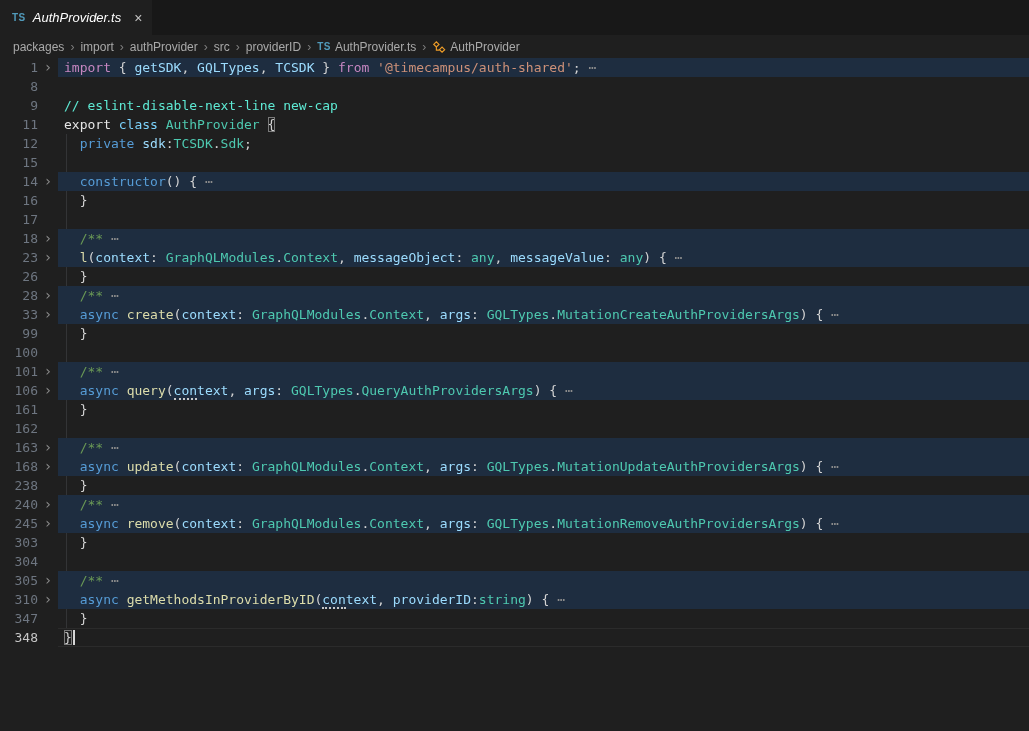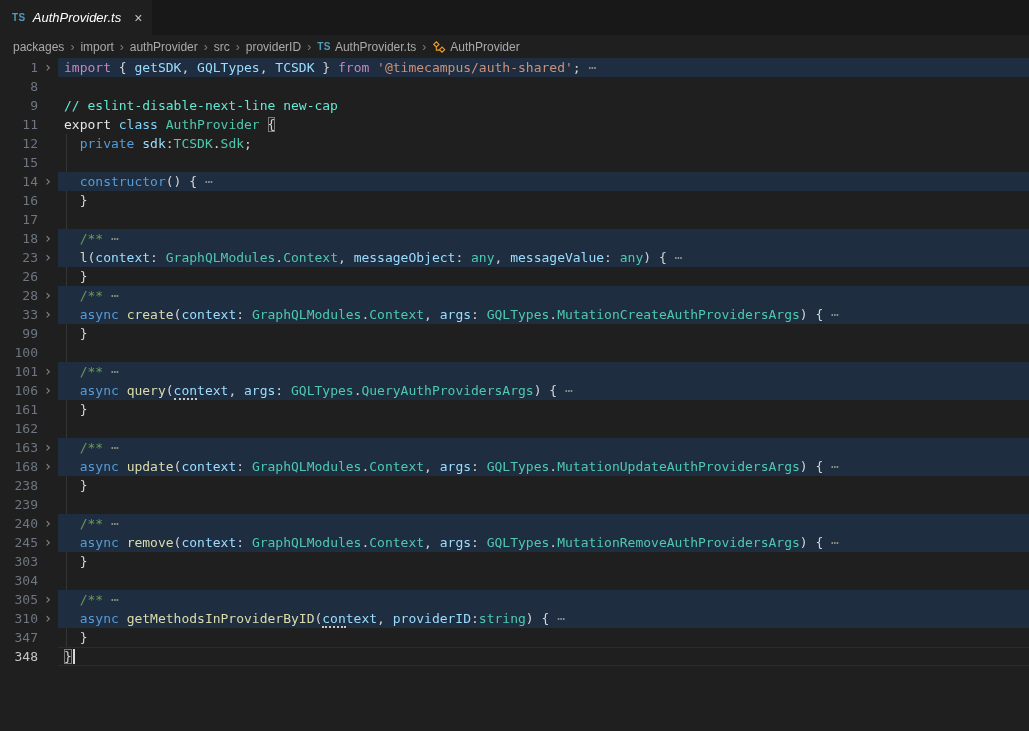--- a/index.html
+++ b/index.html
@@ -225,25 +225,20 @@
     <div class="row hl">
       <div class="gutter">168</div>
       <div class="chev">›</div>
       <div class="content"><span class="tok" style="color: rgb(86, 156, 214);">  async </span><span class="tok" style="color: rgb(220, 220, 170);">update</span><span class="tok" style="color: rgb(212, 212, 212);">(</span><span class="tok" style="color: rgb(156, 220, 254);">context</span><span class="tok" style="color: rgb(212, 212, 212);">: </span><span class="tok" style="color: rgb(78, 201, 176);">GraphQLModules</span><span class="tok" style="color: rgb(212, 212, 212);">.</span><span class="tok" style="color: rgb(78, 201, 176);">Context</span><span class="tok" style="color: rgb(212, 212, 212);">, </span><span class="tok" style="color: rgb(156, 220, 254);">args</span><span class="tok" style="color: rgb(212, 212, 212);">: </span><span class="tok" style="color: rgb(78, 201, 176);">GQLTypes</span><span class="tok" style="color: rgb(212, 212, 212);">.</span><span class="tok" style="color: rgb(78, 201, 176);">MutationUpdateAuthProvidersArgs</span><span class="tok" style="color: rgb(212, 212, 212);">) {</span><span class="tok" style="color: rgb(140, 140, 140);"> ⋯</span></div>
     </div>
     <div class="row">
       <div class="gutter">238</div>
       <div class="chev"></div>
       <div class="content guide"><span class="tok" style="color: rgb(212, 212, 212);">  }</span></div>
     </div>
-    <div class="row">
-      <div class="gutter">239</div>
-      <div class="chev"></div>
-      <div class="content guide"></div>
-    </div>
     <div class="row hl">
       <div class="gutter">240</div>
       <div class="chev">›</div>
       <div class="content"><span class="tok" style="color: rgb(106, 153, 85);">  /**</span><span class="tok" style="color: rgb(140, 140, 140);"> ⋯</span></div>
     </div>
     <div class="row hl">
       <div class="gutter">245</div>
       <div class="chev">›</div>
       <div class="content"><span class="tok" style="color: rgb(86, 156, 214);">  async </span><span class="tok" style="color: rgb(220, 220, 170);">remove</span><span class="tok" style="color: rgb(212, 212, 212);">(</span><span class="tok" style="color: rgb(156, 220, 254);">context</span><span class="tok" style="color: rgb(212, 212, 212);">: </span><span class="tok" style="color: rgb(78, 201, 176);">GraphQLModules</span><span class="tok" style="color: rgb(212, 212, 212);">.</span><span class="tok" style="color: rgb(78, 201, 176);">Context</span><span class="tok" style="color: rgb(212, 212, 212);">, </span><span class="tok" style="color: rgb(156, 220, 254);">args</span><span class="tok" style="color: rgb(212, 212, 212);">: </span><span class="tok" style="color: rgb(78, 201, 176);">GQLTypes</span><span class="tok" style="color: rgb(212, 212, 212);">.</span><span class="tok" style="color: rgb(78, 201, 176);">MutationRemoveAuthProvidersArgs</span><span class="tok" style="color: rgb(212, 212, 212);">) {</span><span class="tok" style="color: rgb(140, 140, 140);"> ⋯</span></div>
     </div>

